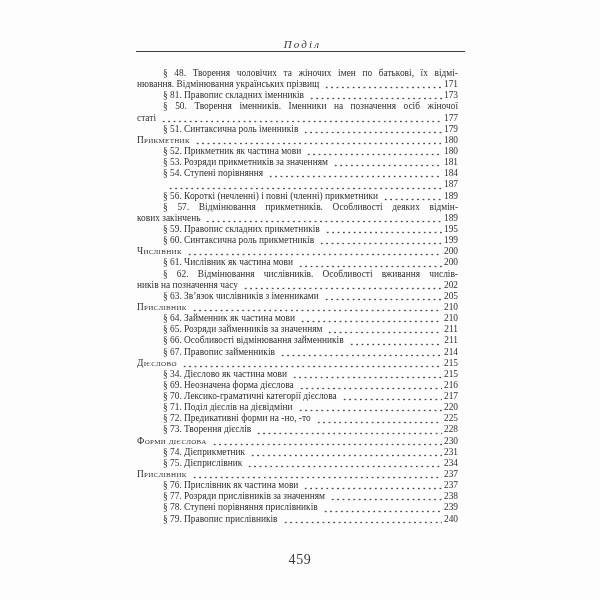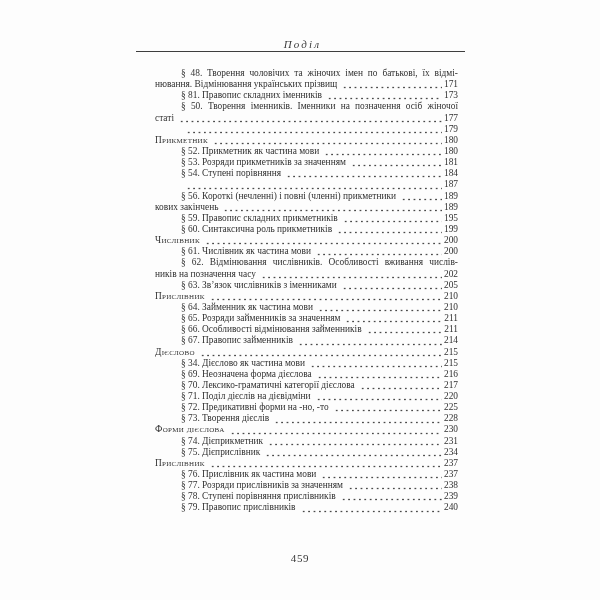--- a/index.html
+++ b/index.html
@@ -24,42 +24,41 @@
     border-top:1px solid var(--rule);
   }
 
   .toc{
     position:absolute;top:68px;left:137px;width:321px;
     font-size:9.4px;line-height:11.15px;
   }
   .line{
     display:flex;align-items:flex-end;height:11.15px;
     white-space:nowrap;
-    margin-left:18px;
   }
   .line.item{padding-left:26px;}
   .line.fill{
     display:block;white-space:normal;overflow:hidden;
     text-align:justify;text-align-last:justify;
   }
   .line .txt{flex:0 0 auto;}
   .section .txt{font-variant:small-caps;letter-spacing:0.3px;}
   .dots{
     flex:1 1 auto;align-self:stretch;min-width:8px;
     margin:0 2px 0 5px;
     background-image:radial-gradient(circle,var(--dots) 0.8px,rgba(255,255,255,0) 1.15px);
     background-size:5.4px 3px;
     background-repeat:repeat-x;
     background-position:left 0px bottom 1px;
   }
   .pg{flex:0 0 auto;}
 
   .folio{
     position:absolute;top:552px;left:0;width:600px;
-    text-align:center;font-size:11px;letter-spacing:0.6px;color:#3a3a3a;
+    text-align:center;font-size:14px;letter-spacing:0.6px;color:#3a3a3a;
   }
 </style>
 </head>
 <body>
 
 <div class="sheet">
   <div class="title">Поділ</div>
   <div class="rule"></div>
   <div class="toc" id="toc">
       <div class="line item fill">
@@ -81,20 +80,21 @@
     <span class="txt">§ 50. Творення іменників. Іменники на позначення осіб жіночої</span>
     
     
   </div>
       <div class="line wrap">
     <span class="txt">статі</span>
     <span class="dots"></span>
     <span class="pg">177</span>
   </div>
       <div class="line item">
+    <span class="txt">§ 51. Синтаксична роль іменників</span>
     <span class="dots"></span>
     <span class="pg">179</span>
   </div>
       <div class="line section">
     <span class="txt">Прикметник</span>
     <span class="dots"></span>
     <span class="pg">180</span>
   </div>
       <div class="line item">
     <span class="txt">§ 52. Прикметник як частина мови</span>
@@ -112,20 +112,25 @@
     <span class="pg">184</span>
   </div>
       <div class="line item">
     <span class="dots"></span>
     <span class="pg">187</span>
   </div>
       <div class="line item">
     <span class="txt">§ 56. Короткі (нечленні) і повні (членні) прикметники</span>
     <span class="dots"></span>
     <span class="pg">189</span>
+  </div>
+      <div class="line item fill">
+    <span class="txt">§ 57. Відмінювання прикметників. Особливості деяких відмін-</span>
+    
+    
   </div>
       <div class="line wrap">
     <span class="txt">кових закінчень</span>
     <span class="dots"></span>
     <span class="pg">189</span>
   </div>
       <div class="line item">
     <span class="txt">§ 59. Правопис складних прикметників</span>
     <span class="dots"></span>
     <span class="pg">195</span>

